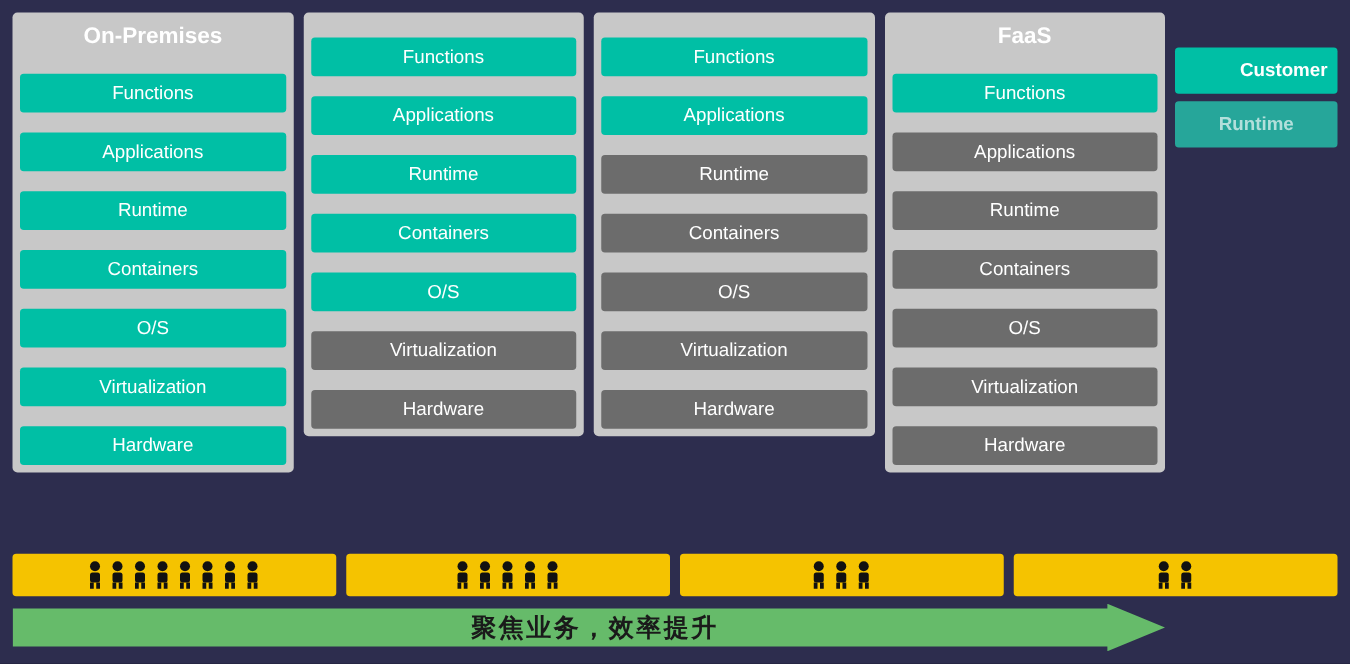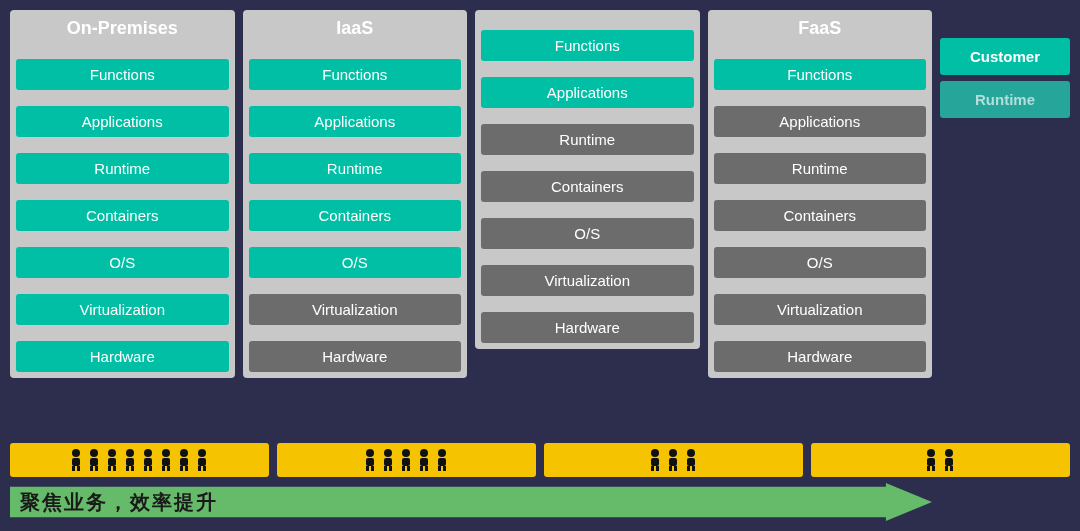--- a/index.html
+++ b/index.html
@@ -62,20 +62,21 @@
     .legend-item {
       border-radius: 3px;
       text-align: center;
       padding: 10px 8px;
       font-size: 15px;
       font-weight: 600;
       color: #fff;
     }
     .legend-customer {
       background: #00bfa5;
+      text-align: right;
     }
     .legend-vendor {
       background: #26a69a;
       color: #b2dfdb;
     }
     .bottom-section {
       display: flex;
       flex-direction: column;
       padding: 6px 0 4px 0;
     }
@@ -108,21 +109,21 @@
       align-items: center;
       position: relative;
     }
     .arrow-shape {
       background: #66bb6a;
       height: 38px;
       width: 100%;
       clip-path: polygon(0 10%, 95% 10%, 95% 0%, 100% 50%, 95% 100%, 95% 90%, 0 90%);
       display: flex;
       align-items: center;
-      justify-content: flex-start;
+      justify-content: center;
     }
     .arrow-text {
       color: #1a1a1a;
       font-size: 20px;
       font-weight: bold;
       letter-spacing: 2px;
       text-align: center;
       padding-left: 10px;
     }
   </style>
@@ -137,21 +138,20 @@
           <div class="column-title">On-Premises</div>
           <div class="cell" style="background: rgb(0, 191, 165);">Functions</div>
           <div class="cell" style="background: rgb(0, 191, 165);">Applications</div>
           <div class="cell" style="background: rgb(0, 191, 165);">Runtime</div>
           <div class="cell" style="background: rgb(0, 191, 165);">Containers</div>
           <div class="cell" style="background: rgb(0, 191, 165);">O/S</div>
           <div class="cell" style="background: rgb(0, 191, 165);">Virtualization</div>
           <div class="cell" style="background: rgb(0, 191, 165);">Hardware</div>
         </div>
         <div class="column">
-          <div class="column-title">IaaS</div>
           <div class="cell" style="background: rgb(0, 191, 165);">Functions</div>
           <div class="cell" style="background: rgb(0, 191, 165);">Applications</div>
           <div class="cell" style="background: rgb(0, 191, 165);">Runtime</div>
           <div class="cell" style="background: rgb(0, 191, 165);">Containers</div>
           <div class="cell" style="background: rgb(0, 191, 165);">O/S</div>
           <div class="cell" style="background: rgb(108, 108, 108);">Virtualization</div>
           <div class="cell" style="background: rgb(108, 108, 108);">Hardware</div>
         </div>
         <div class="column">
           <div class="cell" style="background: rgb(0, 191, 165);">Functions</div>

